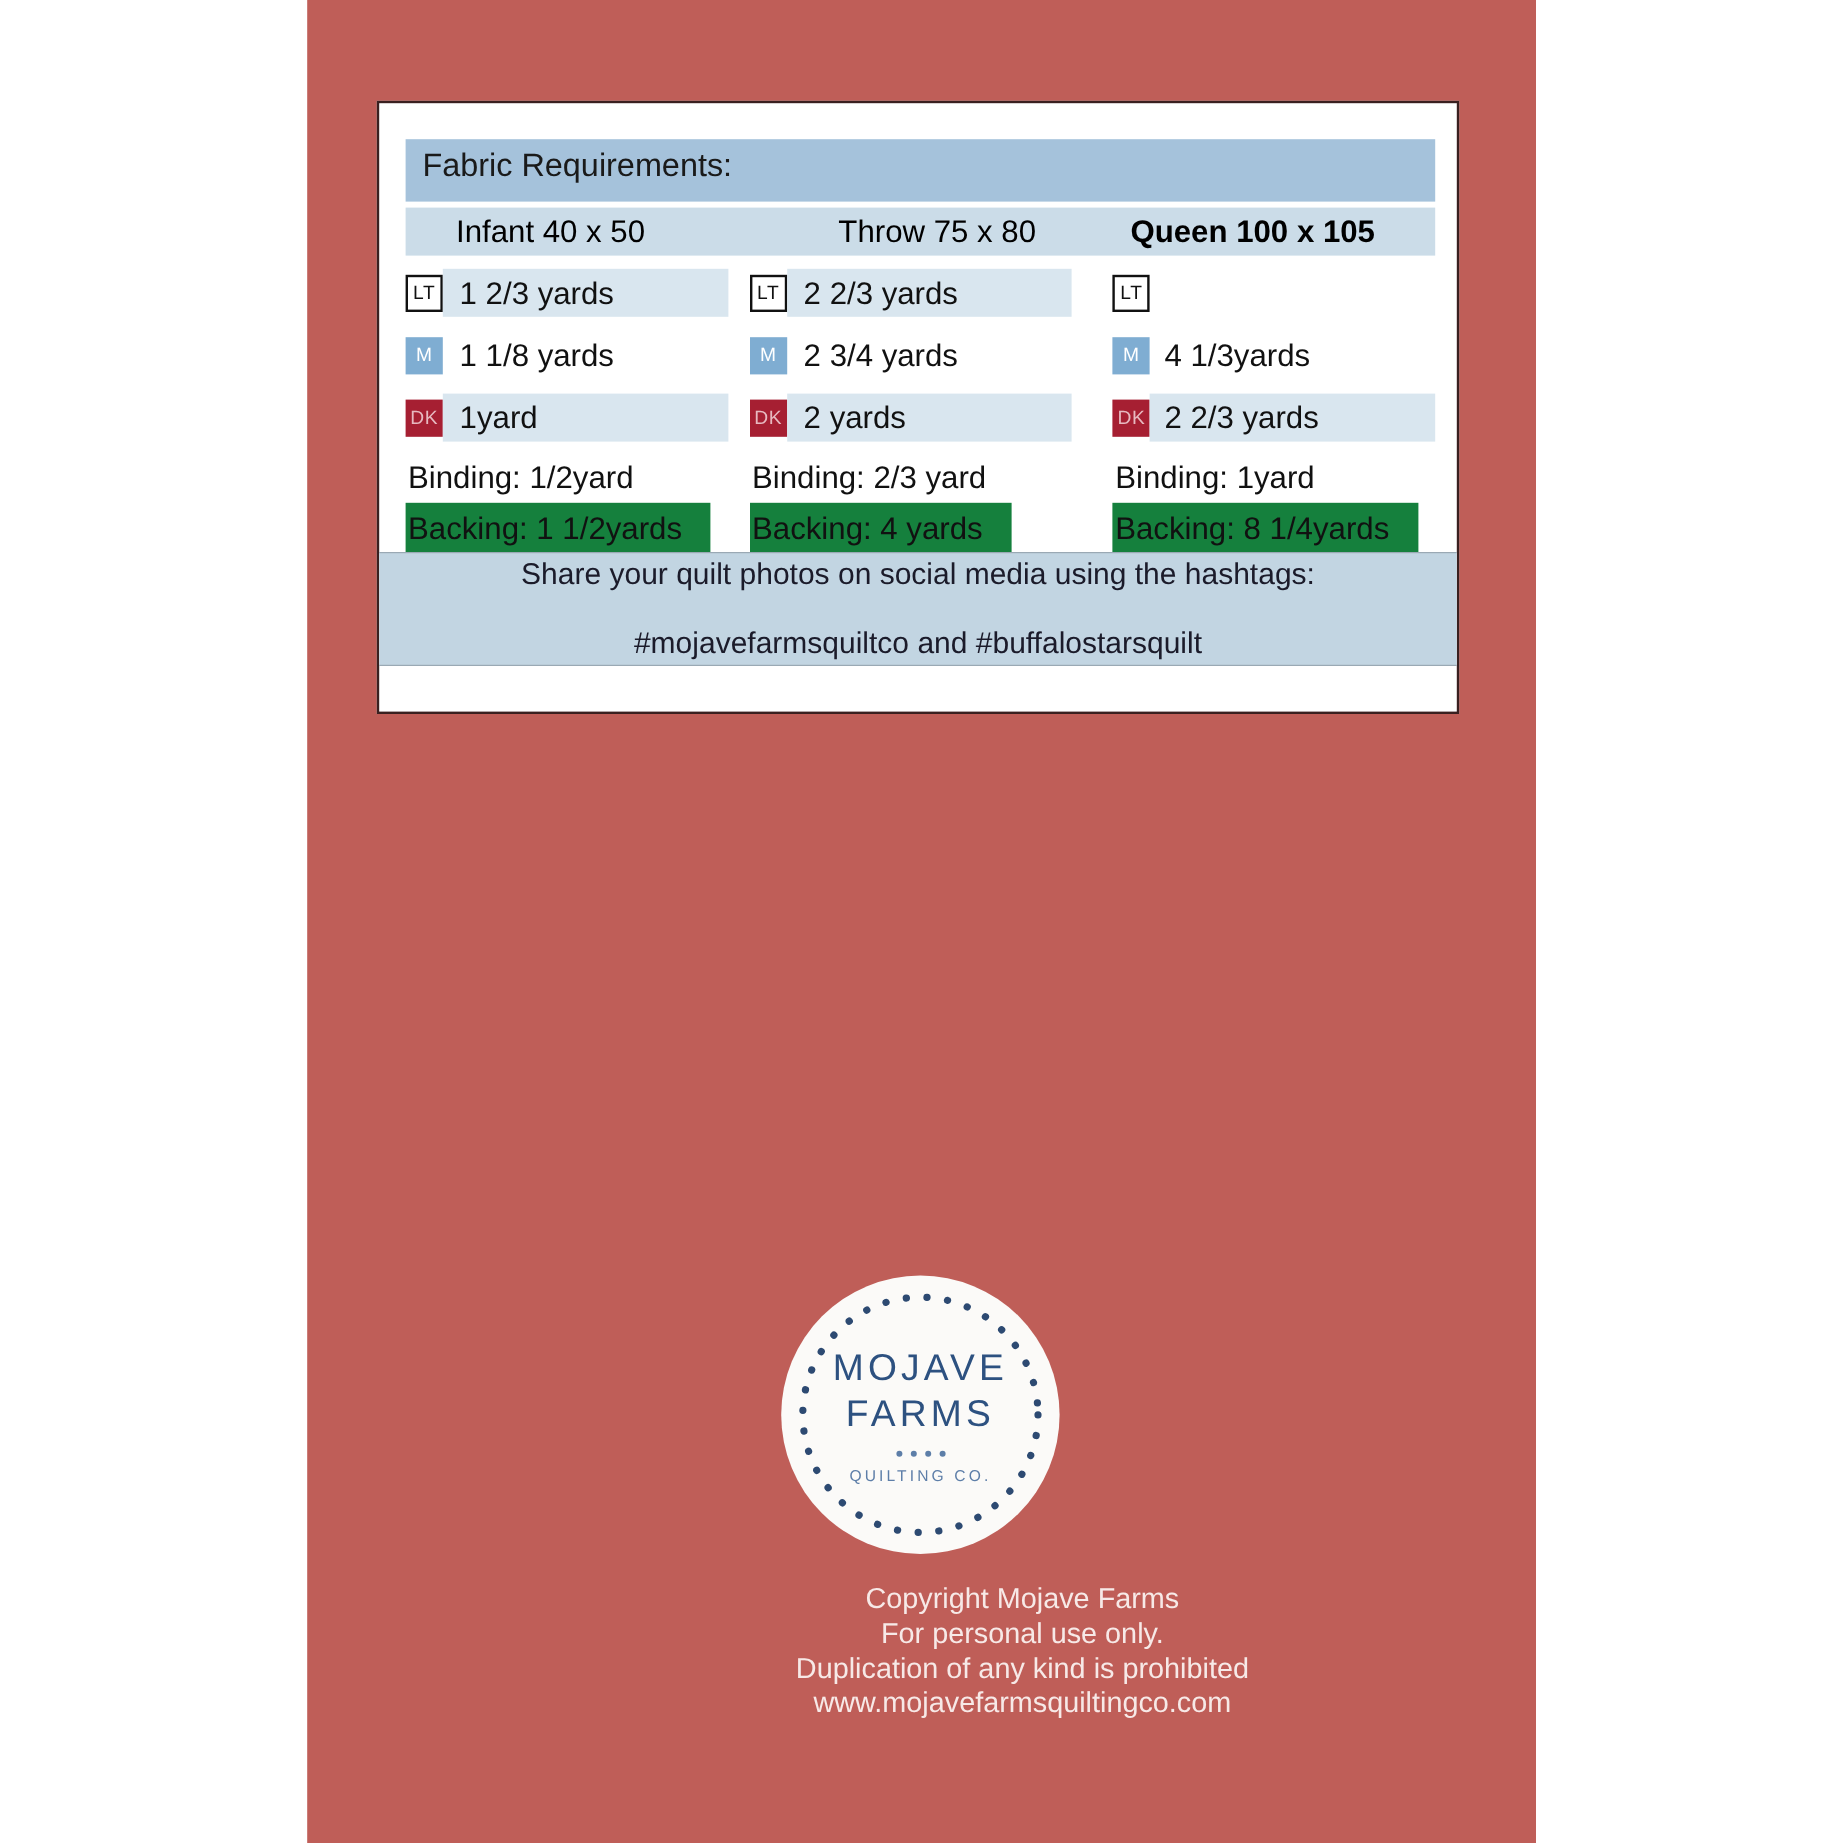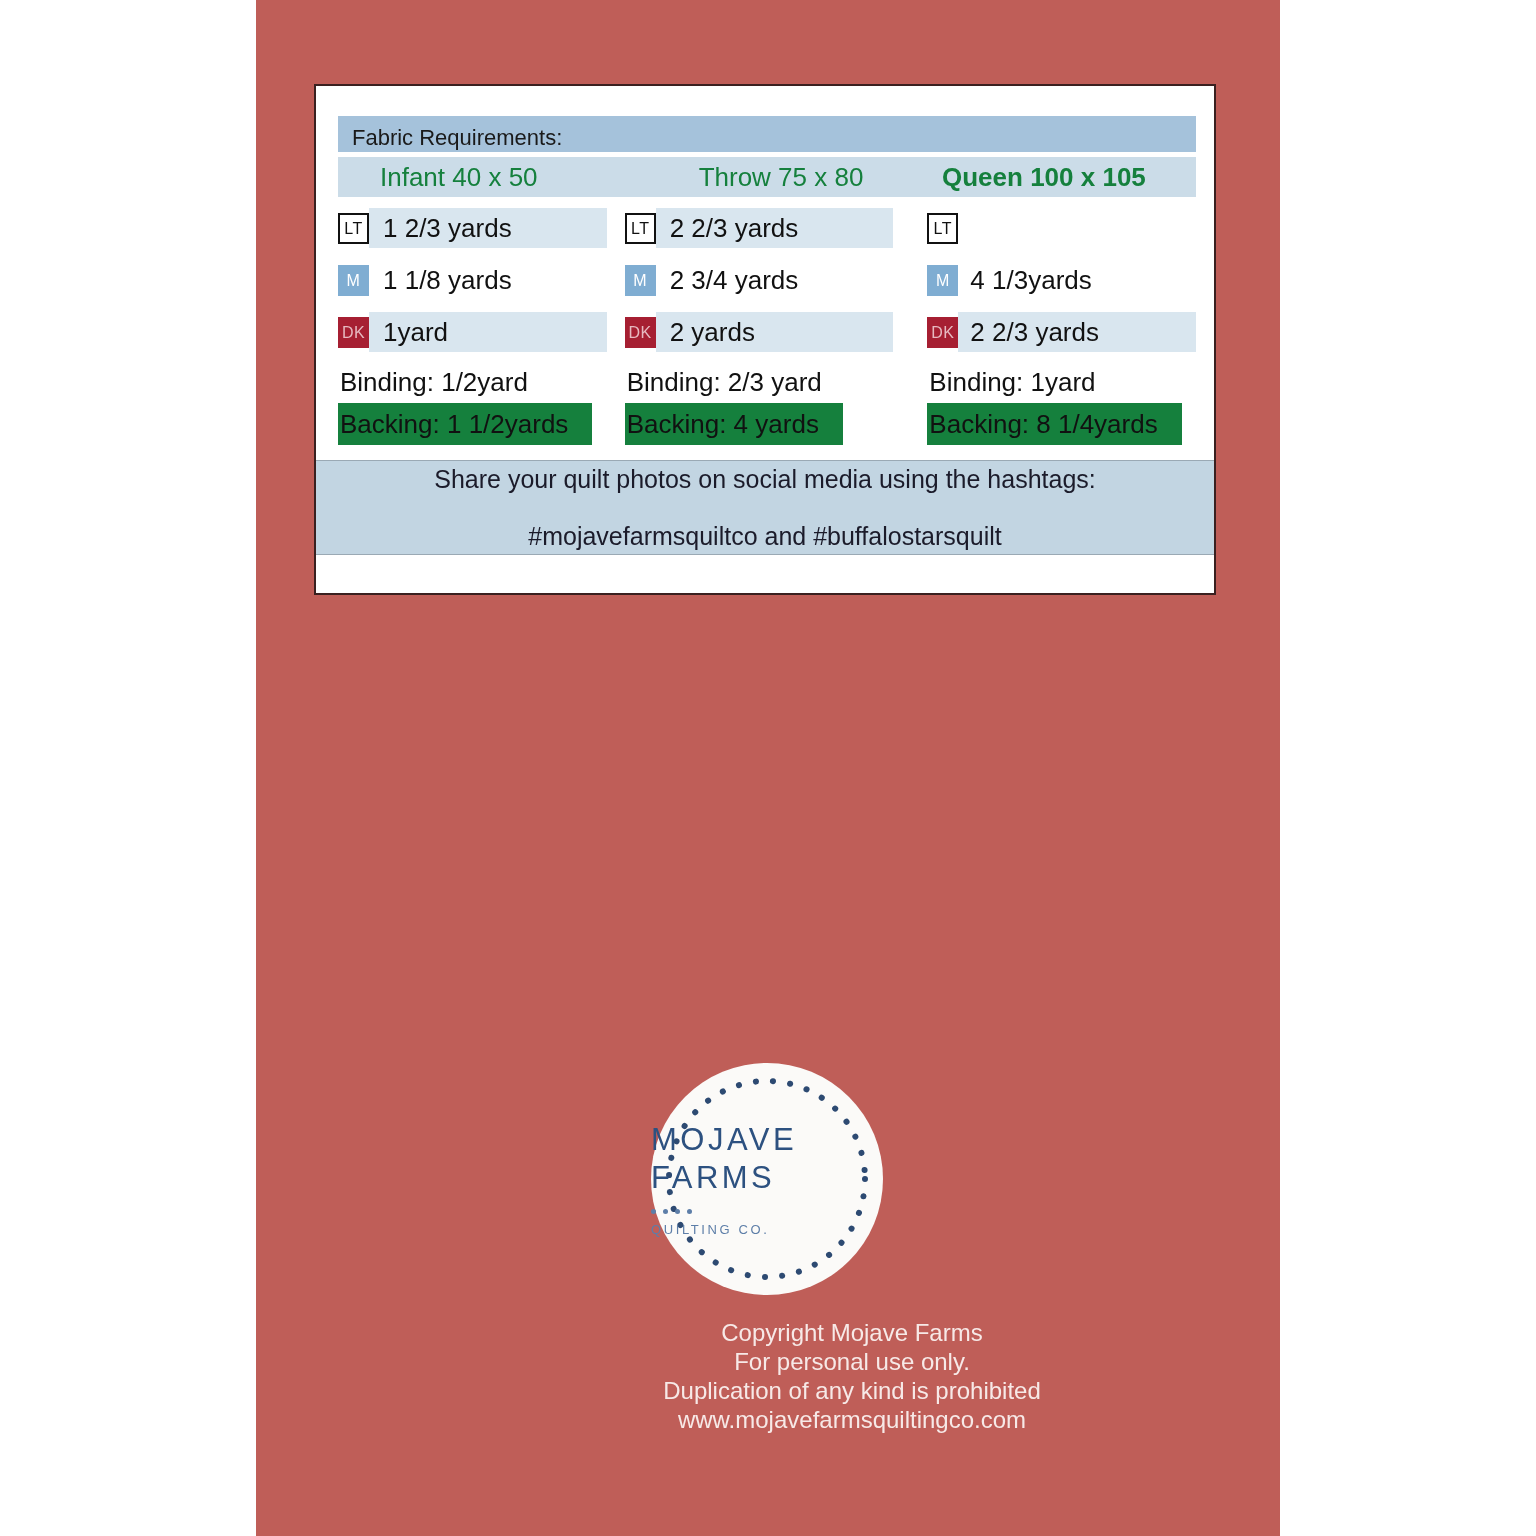--- a/index.html
+++ b/index.html
@@ -45,39 +45,39 @@
 
   .card-inner {
     position: absolute;
     left: 22px;
     top: 30px;
     width: 858px;
   }
 
   .title-band {
     background: #a5c2db;
-    height: 36px;
+    height: 52px;
     line-height: 44px;
     padding-left: 14px;
     box-sizing: border-box;
-    font-size: 22px;
+    font-size: 27px;
     color: #1a1a1a;
   }
 
   .size-band {
     margin-top: 5px;
     background: #cbdce8;
     height: 40px;
     display: flex;
     box-sizing: border-box;
   }
   .size-cell {
     flex: 1;
     font-size: 26px;
-    color: #15803d;
+    color: #000000;
     line-height: 40px;
     text-align: center;
   }
   .size-cell.c0 { text-align: left; padding-left: 42px; }
   .size-cell.c1 { text-align: center; padding-left: 20px; }
   .size-cell.c2 { text-align: left; padding-left: 34px; font-weight: bold; }
 
   .cols {
     display: flex;
     margin-top: 8px;
@@ -177,20 +177,21 @@
     position: absolute;
     inset: 0;
     border-radius: 50%;
     background: #fbfaf8;
   }
   .logo-text {
     position: absolute;
     inset: 0;
     display: flex;
     flex-direction: column;
+    align-items: center;
     justify-content: center;
   }
   .logo-l1, .logo-l2 {
     font-size: 31px;
     color: #2d5180;
     letter-spacing: 3.5px;
     line-height: 38px;
     font-weight: 500;
   }
   .logo-dots {

